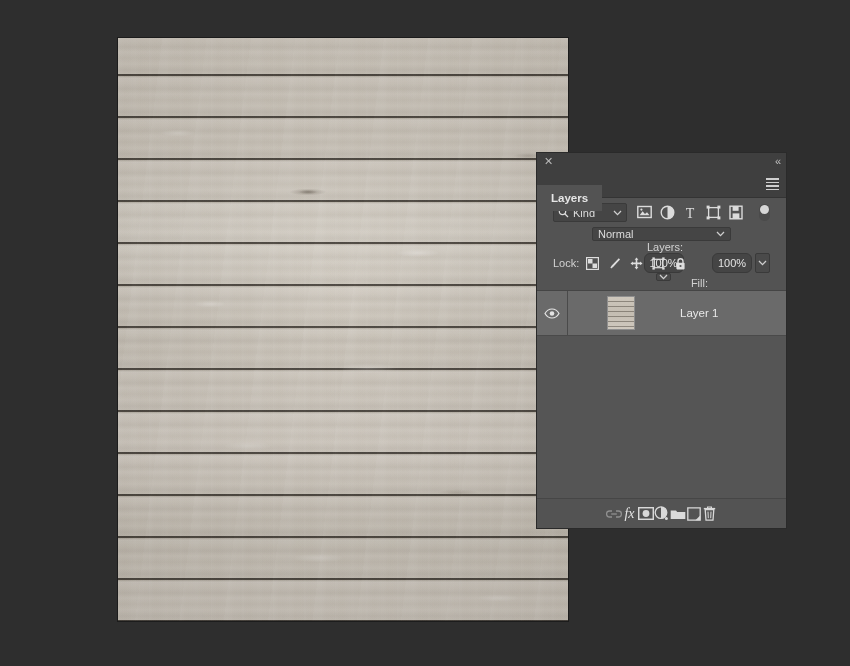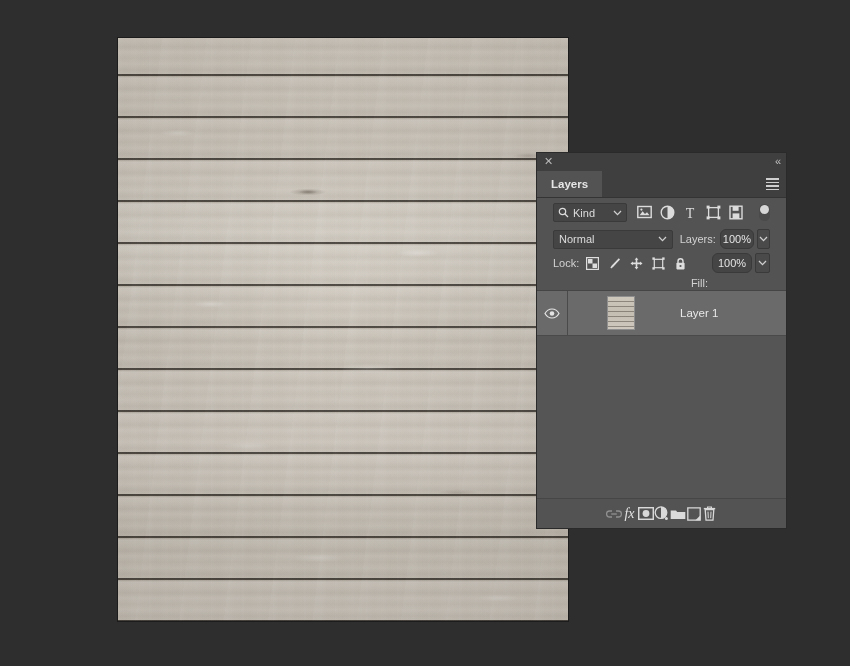--- a/index.html
+++ b/index.html
@@ -144,21 +144,21 @@
 
   .panel-tabbar {
     height: 26px;
     background: #3f3f3f;
     position: relative;
     border-bottom: 1px solid #343434;
   }
   .panel-tab {
     position: absolute;
     left: 0;
-    top: 0;
+    top: 14px;
     height: 26px;
     padding: 0 14px;
     background: #535353;
     color: #e6e6e6;
     font-size: 11.5px;
     font-weight: bold;
     line-height: 26px;
     cursor: pointer;
   }
   .panel-menu-btn {
@@ -218,21 +218,21 @@
   .toggle-pill::after {
     content: "";
     position: absolute;
     left: 1px; top: 1px;
     width: 9px; height: 9px;
     border-radius: 50%;
     background: #d6d6d6;
   }
 
   
-  .blend-row { height: 24px; }
+  .blend-row { height: 24px; flex-direction: column; }
   .blend-select {
     width: 139px;
     height: 19px;
     background: #454545;
     border: 1px solid #3a3a3a;
     border-radius: 2px;
     display: flex;
     align-items: center;
     padding: 0 5px;
     box-sizing: border-box;

